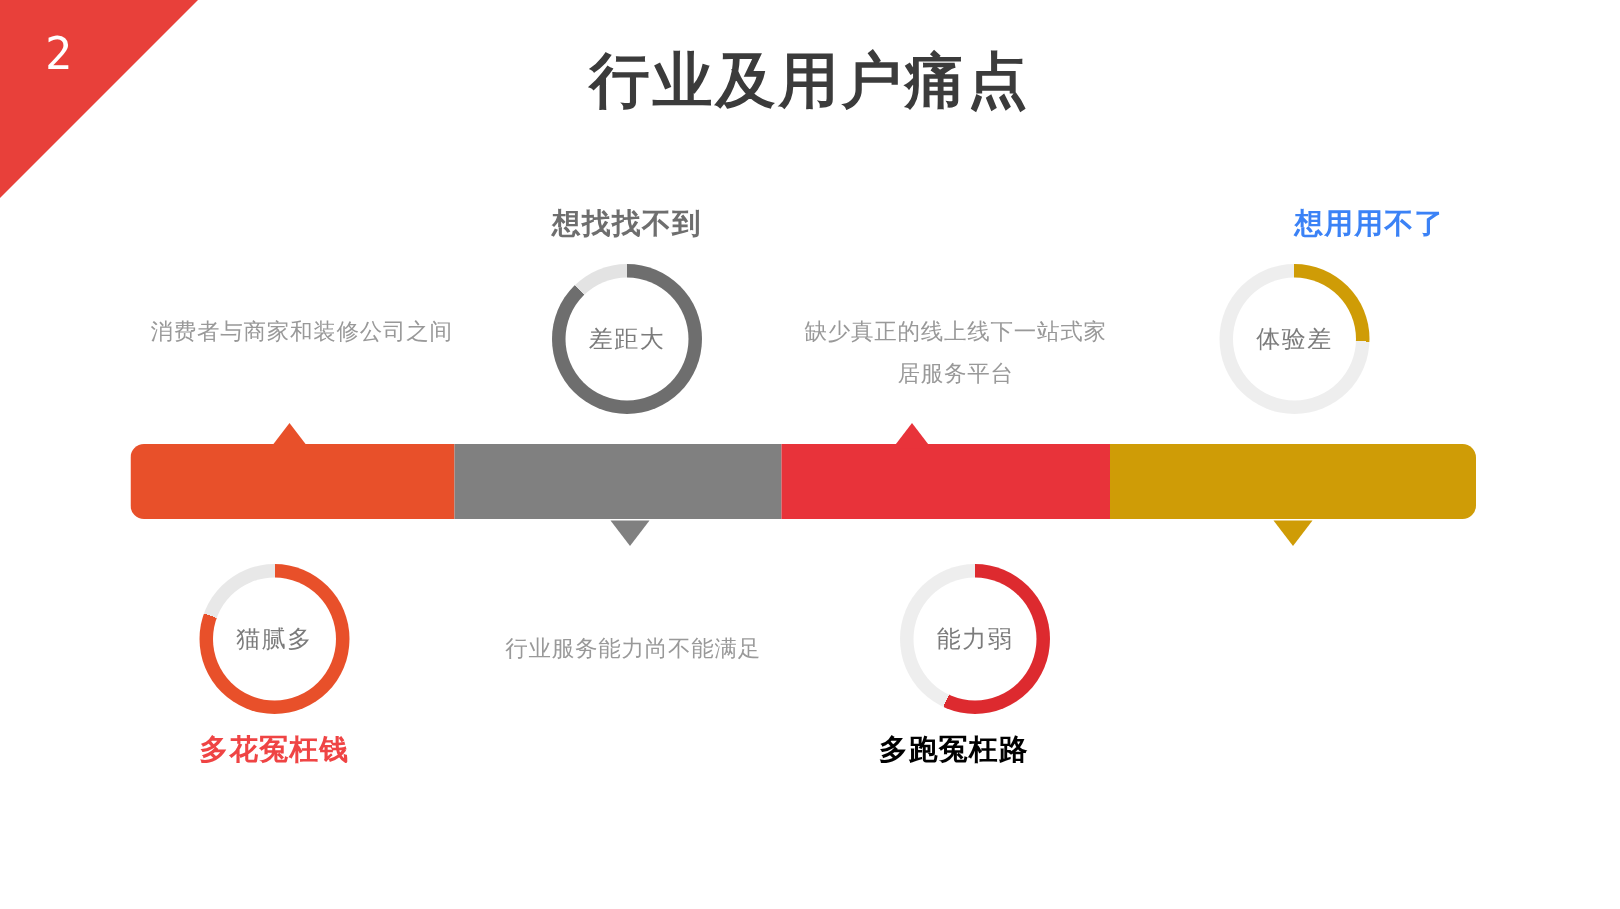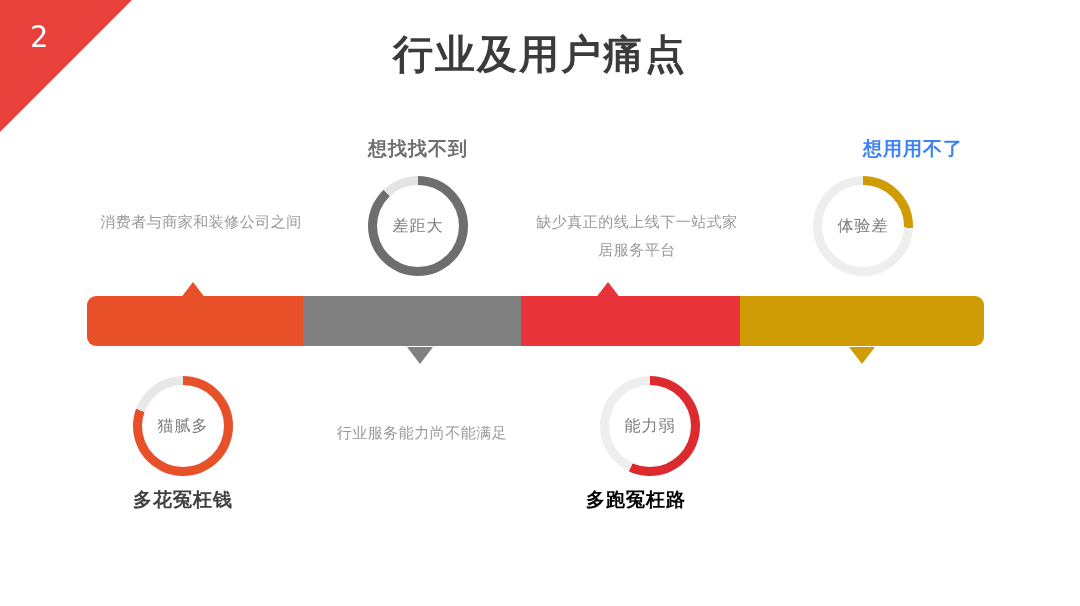--- a/index.html
+++ b/index.html
@@ -146,21 +146,21 @@
   .pain-headline {
     position: absolute;
     text-align: center;
     font-size: 19px;
     font-weight: bold;
     letter-spacing: 1px;
     white-space: nowrap;
   }
   #headline-1 { left: 318px; top: 136px; width: 200px; color: #6e6e6e; }
   #headline-2 { left: 763px; top: 136px; width: 200px; color: #3b82f6; text-align: right; }
-  #headline-3 { left: 83px;  top: 487px; width: 200px; color: #404040; }
+  #headline-3 { left: 83px;  top: 487px; width: 200px; color: #ef4444; }
   #headline-4 { left: 536px; top: 487px; width: 200px; color: #000000; }
 
   
   .pain-desc {
     position: absolute;
     text-align: center;
     font-size: 15px;
     color: #999999;
     line-height: 1.85;
     letter-spacing: 0.5px;

